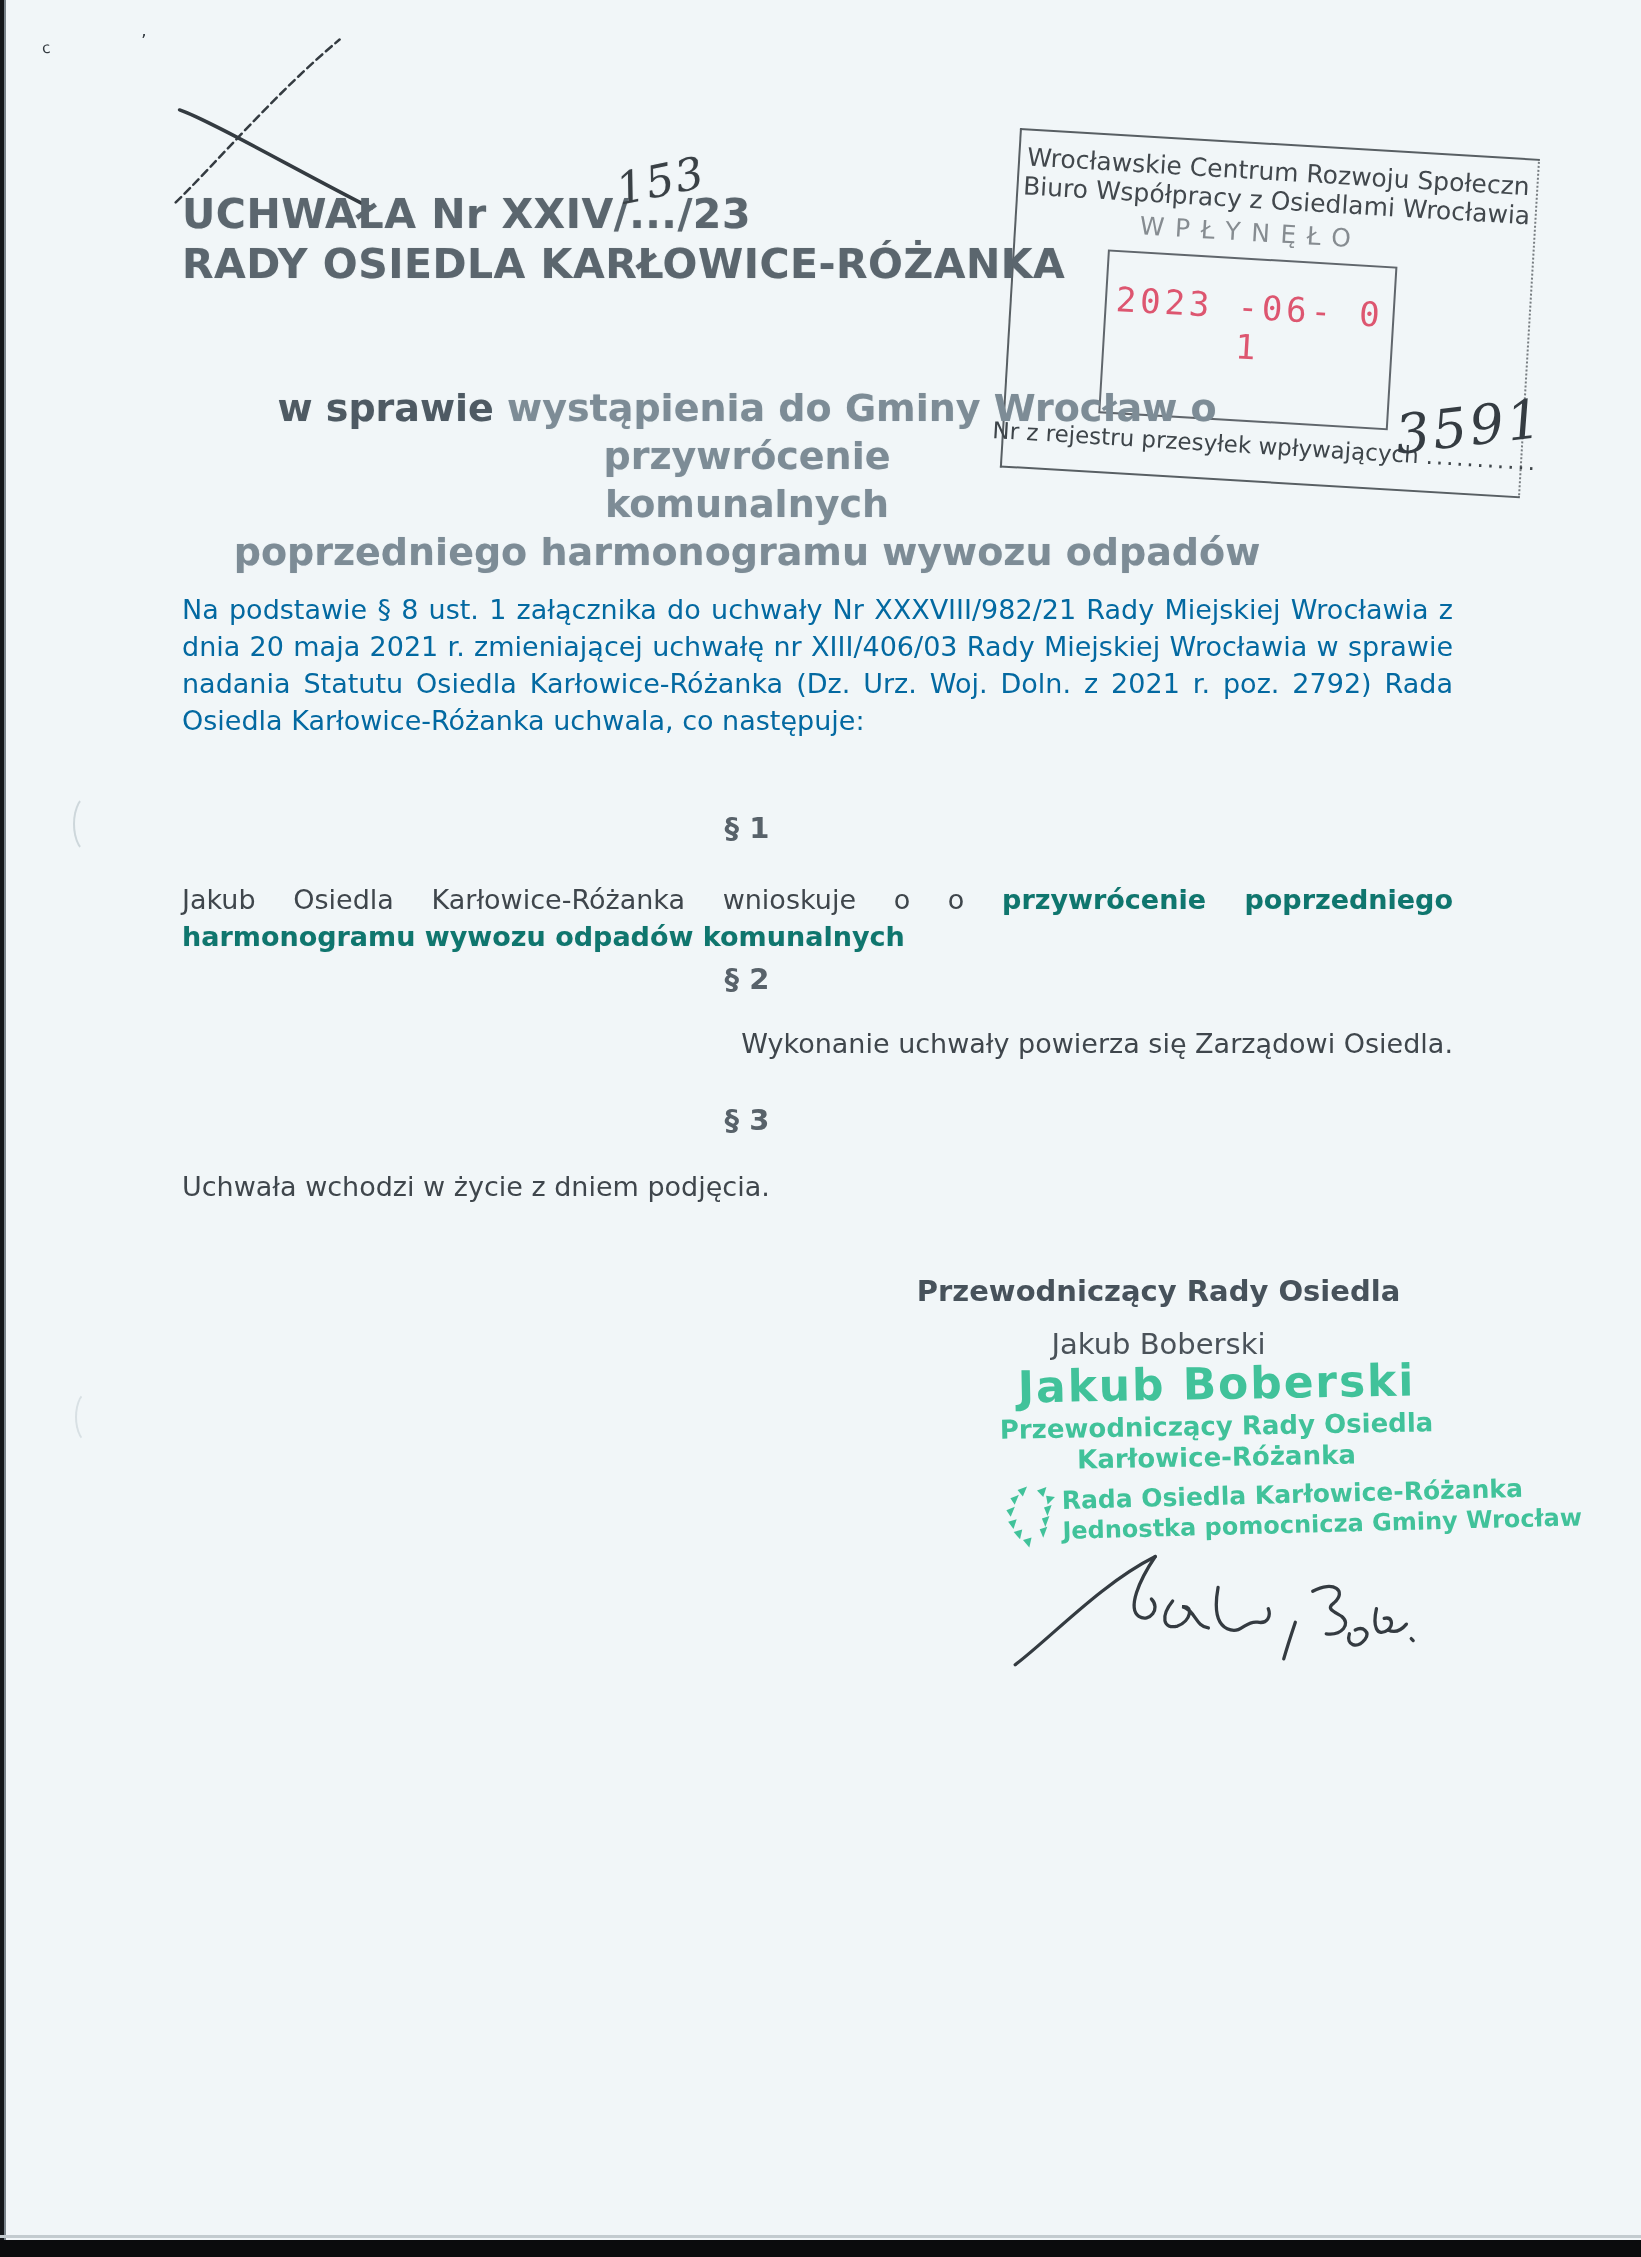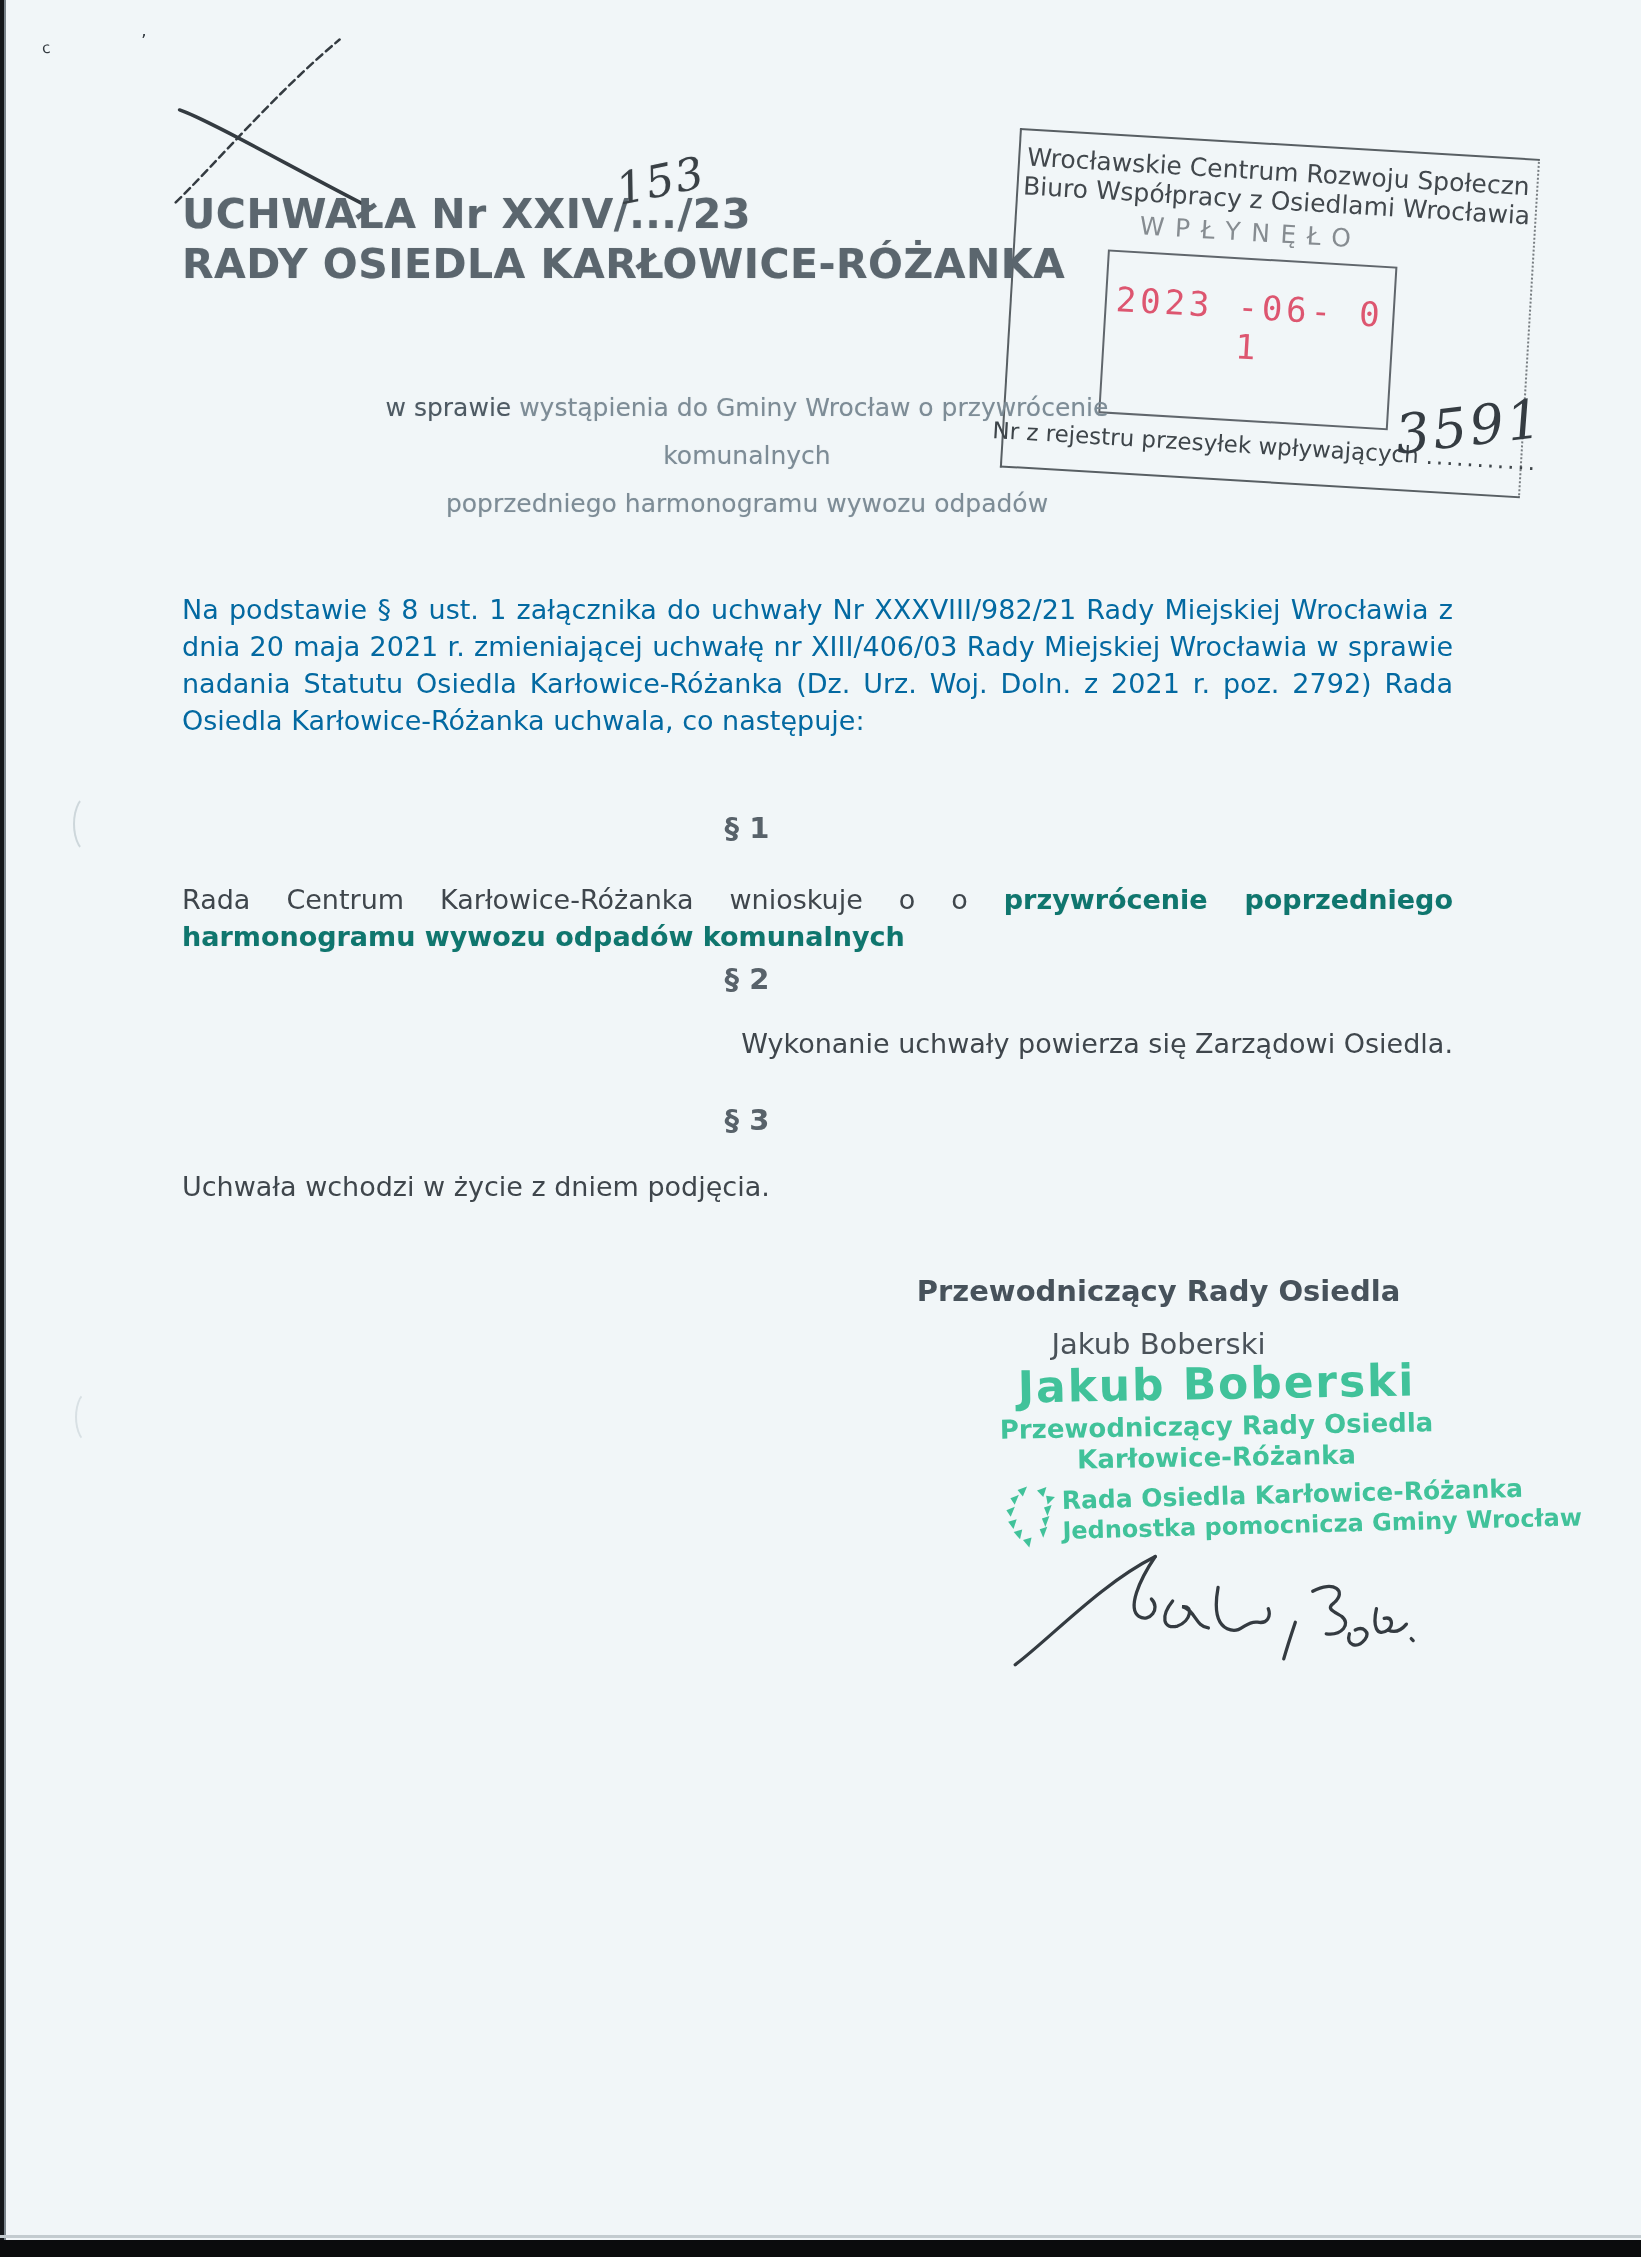--- a/index.html
+++ b/index.html
@@ -26,21 +26,21 @@
 
   
   .title-block { left:182px; top:189px; width:1130px; z-index:3; }
   .title-line { font-size:41px; font-weight:bold; color:#5b666e; line-height:50px; letter-spacing:0.5px;
     text-shadow:0 0 1px rgba(91,102,110,.35); white-space:nowrap; }
   .dots-wrap { position:relative; display:inline-block; }
   .hand-153 { position:absolute; left:-13.5px; top:-33px; font-family:"DejaVu Serif",serif; font-style:italic;
     font-size:44px; font-weight:normal; color:#3a4146; transform:rotate(-12deg); letter-spacing:1.9px; }
 
   .subject-block { left:182px; top:384px; width:1130px; text-align:center; z-index:3; }
-  .subject-line { font-size:25px; font-weight:normal; line-height:48px; color:#7d8c96;
+  .subject-line { font-size:38px; font-weight:bold; line-height:48px; color:#7d8c96;
     text-shadow:0 0 1px rgba(125,140,150,.35); }
   .subject-dark { color:#4e5a63; }
 
   
   .legal { left:182px; top:591px; width:1271px; font-size:27px; line-height:37px;
     text-align:justify; color:#0369a1; }
   .section-head { left:182px; width:1130px; text-align:center; font-size:29px; font-weight:bold; color:#58626a; }
   .section-body { left:182px; width:1271px; font-size:27px; line-height:37px; color:#3f464c; }
   .jline { text-align:justify; text-align-last:justify; }
   .light-gray { color:#0f766e; font-weight:bold; text-shadow:0 0 1px rgba(125,140,150,.3); }
@@ -117,21 +117,21 @@
   </div>
   <div class="registry-row"><span>Nr z rejestru przesyłek wpływających</span>
     <span class="registry-dots">...........</span></div>
   <div class="reg-number">3591</div>
 </div>
 
 <div class="abs legal">Na podstawie § 8 ust. 1 załącznika do uchwały Nr XXXVIII/982/21 Rady Miejskiej Wrocławia z dnia 20 maja 2021 r. zmieniającej uchwałę nr XIII/406/03 Rady Miejskiej Wrocławia w sprawie nadania Statutu Osiedla Karłowice-Różanka (Dz. Urz. Woj. Doln. z 2021 r. poz. 2792) Rada Osiedla Karłowice-Różanka uchwala, co następuje:</div>
 
 <div class="abs section-head" style="top:811px;">§ 1</div>
 <div class="abs section-body" style="top:881px;">
-  <div class="jline"><span>Rada Centrum Karłowice-Różanka wnioskuje o o</span>
+  <div class="jline"><span>Jakub Osiedla Karłowice-Różanka wnioskuje o o</span>
     <span class="light-gray">przywrócenie poprzedniego</span></div>
   <div class="light-gray">harmonogramu wywozu odpadów komunalnych</div>
 </div>
 
 <div class="abs section-head" style="top:962px;">§ 2</div>
 <div class="abs section-body" style="top:1025px;text-align:right;">Wykonanie uchwały powierza się Zarządowi Osiedla.</div>
 
 <div class="abs section-head" style="top:1103px;">§ 3</div>
 <div class="abs section-body" style="top:1168px;">Uchwała wchodzi w życie z dniem podjęcia.</div>
 

